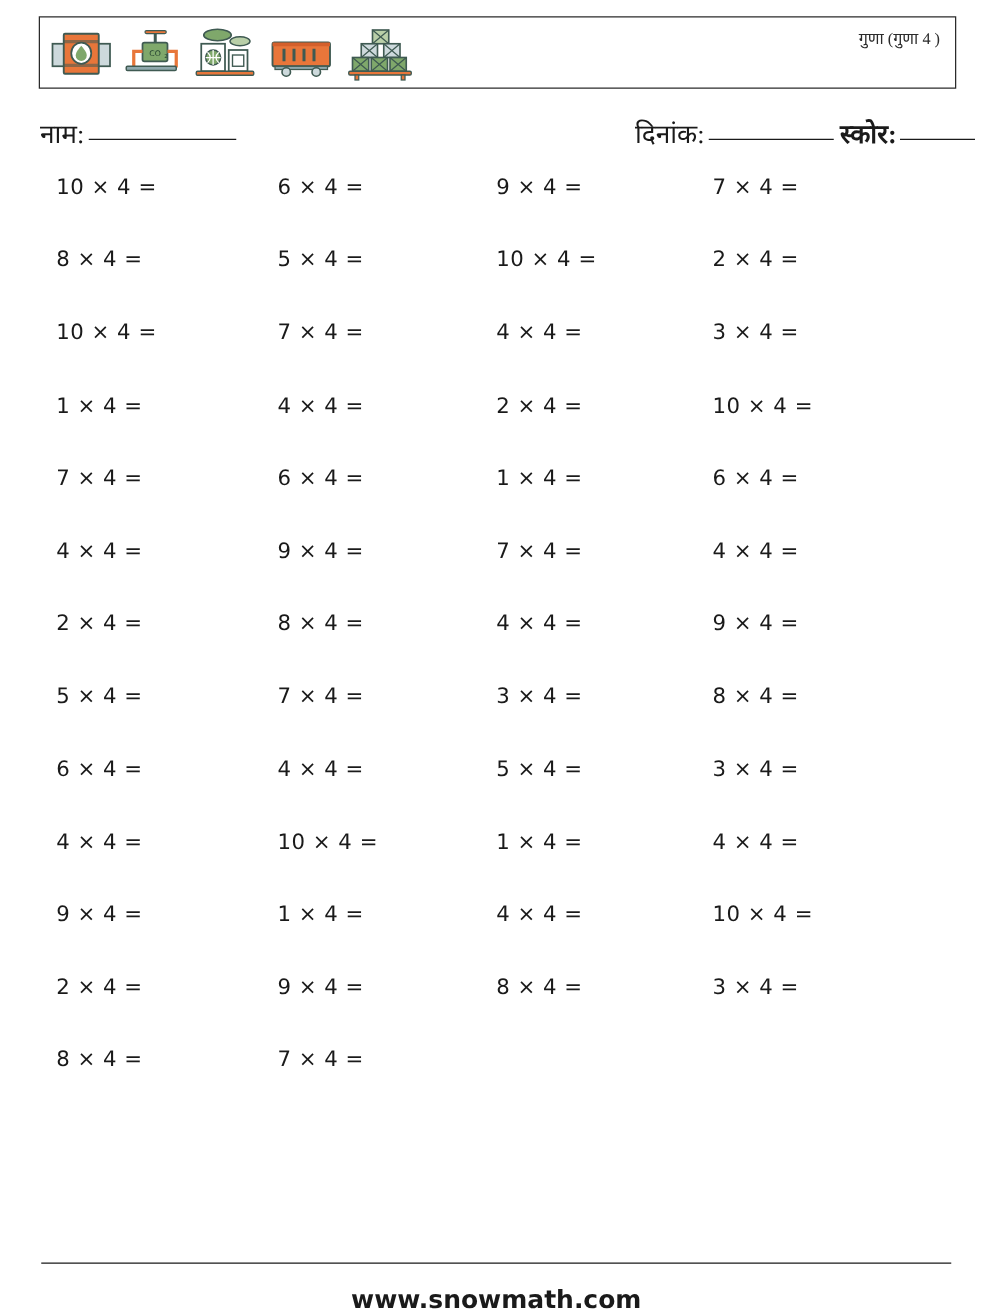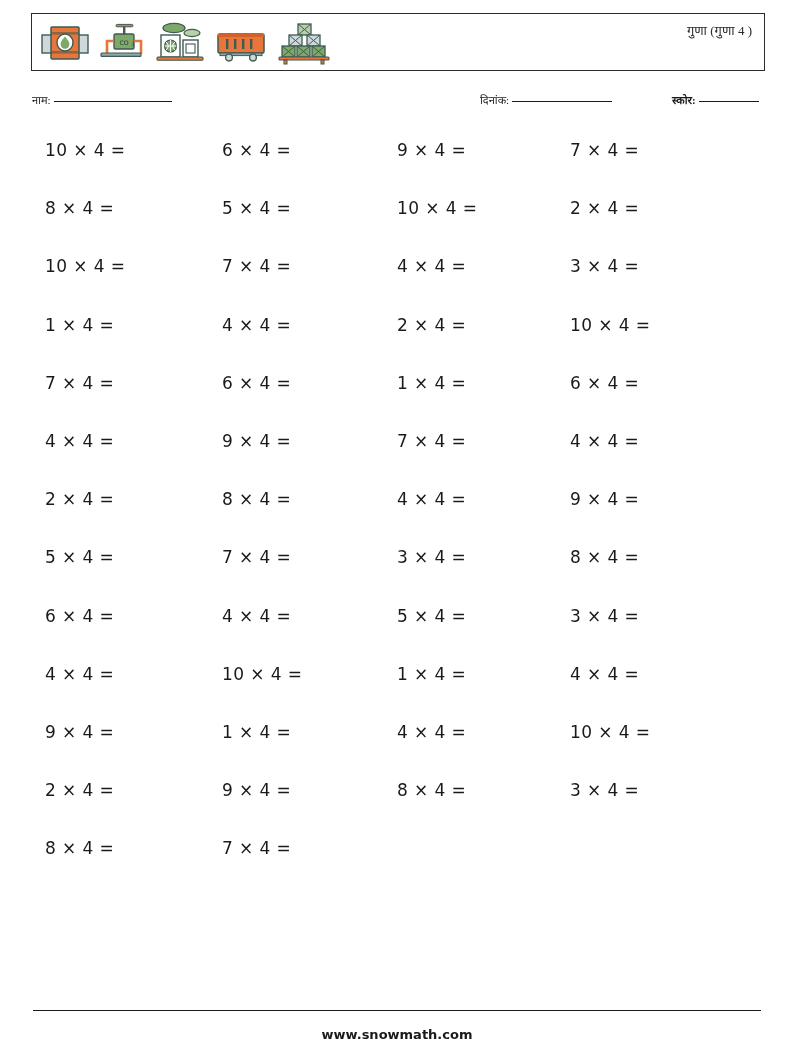--- a/index.html
+++ b/index.html
@@ -52,32 +52,32 @@
   .meta-row {
     position: absolute;
     left: 0;
     top: 92px;
     width: 794px;
     height: 26px;
   }
   .meta-item {
     position: absolute;
     font-family: "Liberation Serif", "DejaVu Serif", serif;
-    font-size: 11px;
+    font-size: 21px;
     color: #1a1a1a;
     white-space: nowrap;
   }
   .meta-label { margin-right: 3px; }
   .rule {
     display: inline-block;
     border-bottom: 1.3px solid #1a1a1a;
     vertical-align: 2px;
   }
   .meta-name  { left: 32px;  top: 0; }
-  .meta-date  { left: 480px; top: 0; }
+  .meta-date  { left: 508px; top: 0; }
   .meta-score { left: 672px; top: 0; font-weight: bold; }
   .rule-name  { width: 118px; }
   .rule-date  { width: 100px; }
   .rule-score { width: 60px; }
 
   
   .problems {
     position: absolute;
     left: 0;
     top: 140px;
@@ -108,21 +108,21 @@
     width: 728px;
     border-top: 1.6px solid #1a1a1a;
   }
   .footer-text {
     position: absolute;
     left: 0;
     top: 1027px;
     width: 794px;
     text-align: center;
     font-family: "DejaVu Sans", "Liberation Sans", sans-serif;
-    font-size: 13px;
+    font-size: 20px;
     font-weight: bold;
     color: #1a1a1a;
   }
 </style>
 </head>
 <body>
 
 <div class="page">
 
   <div class="header-box">

